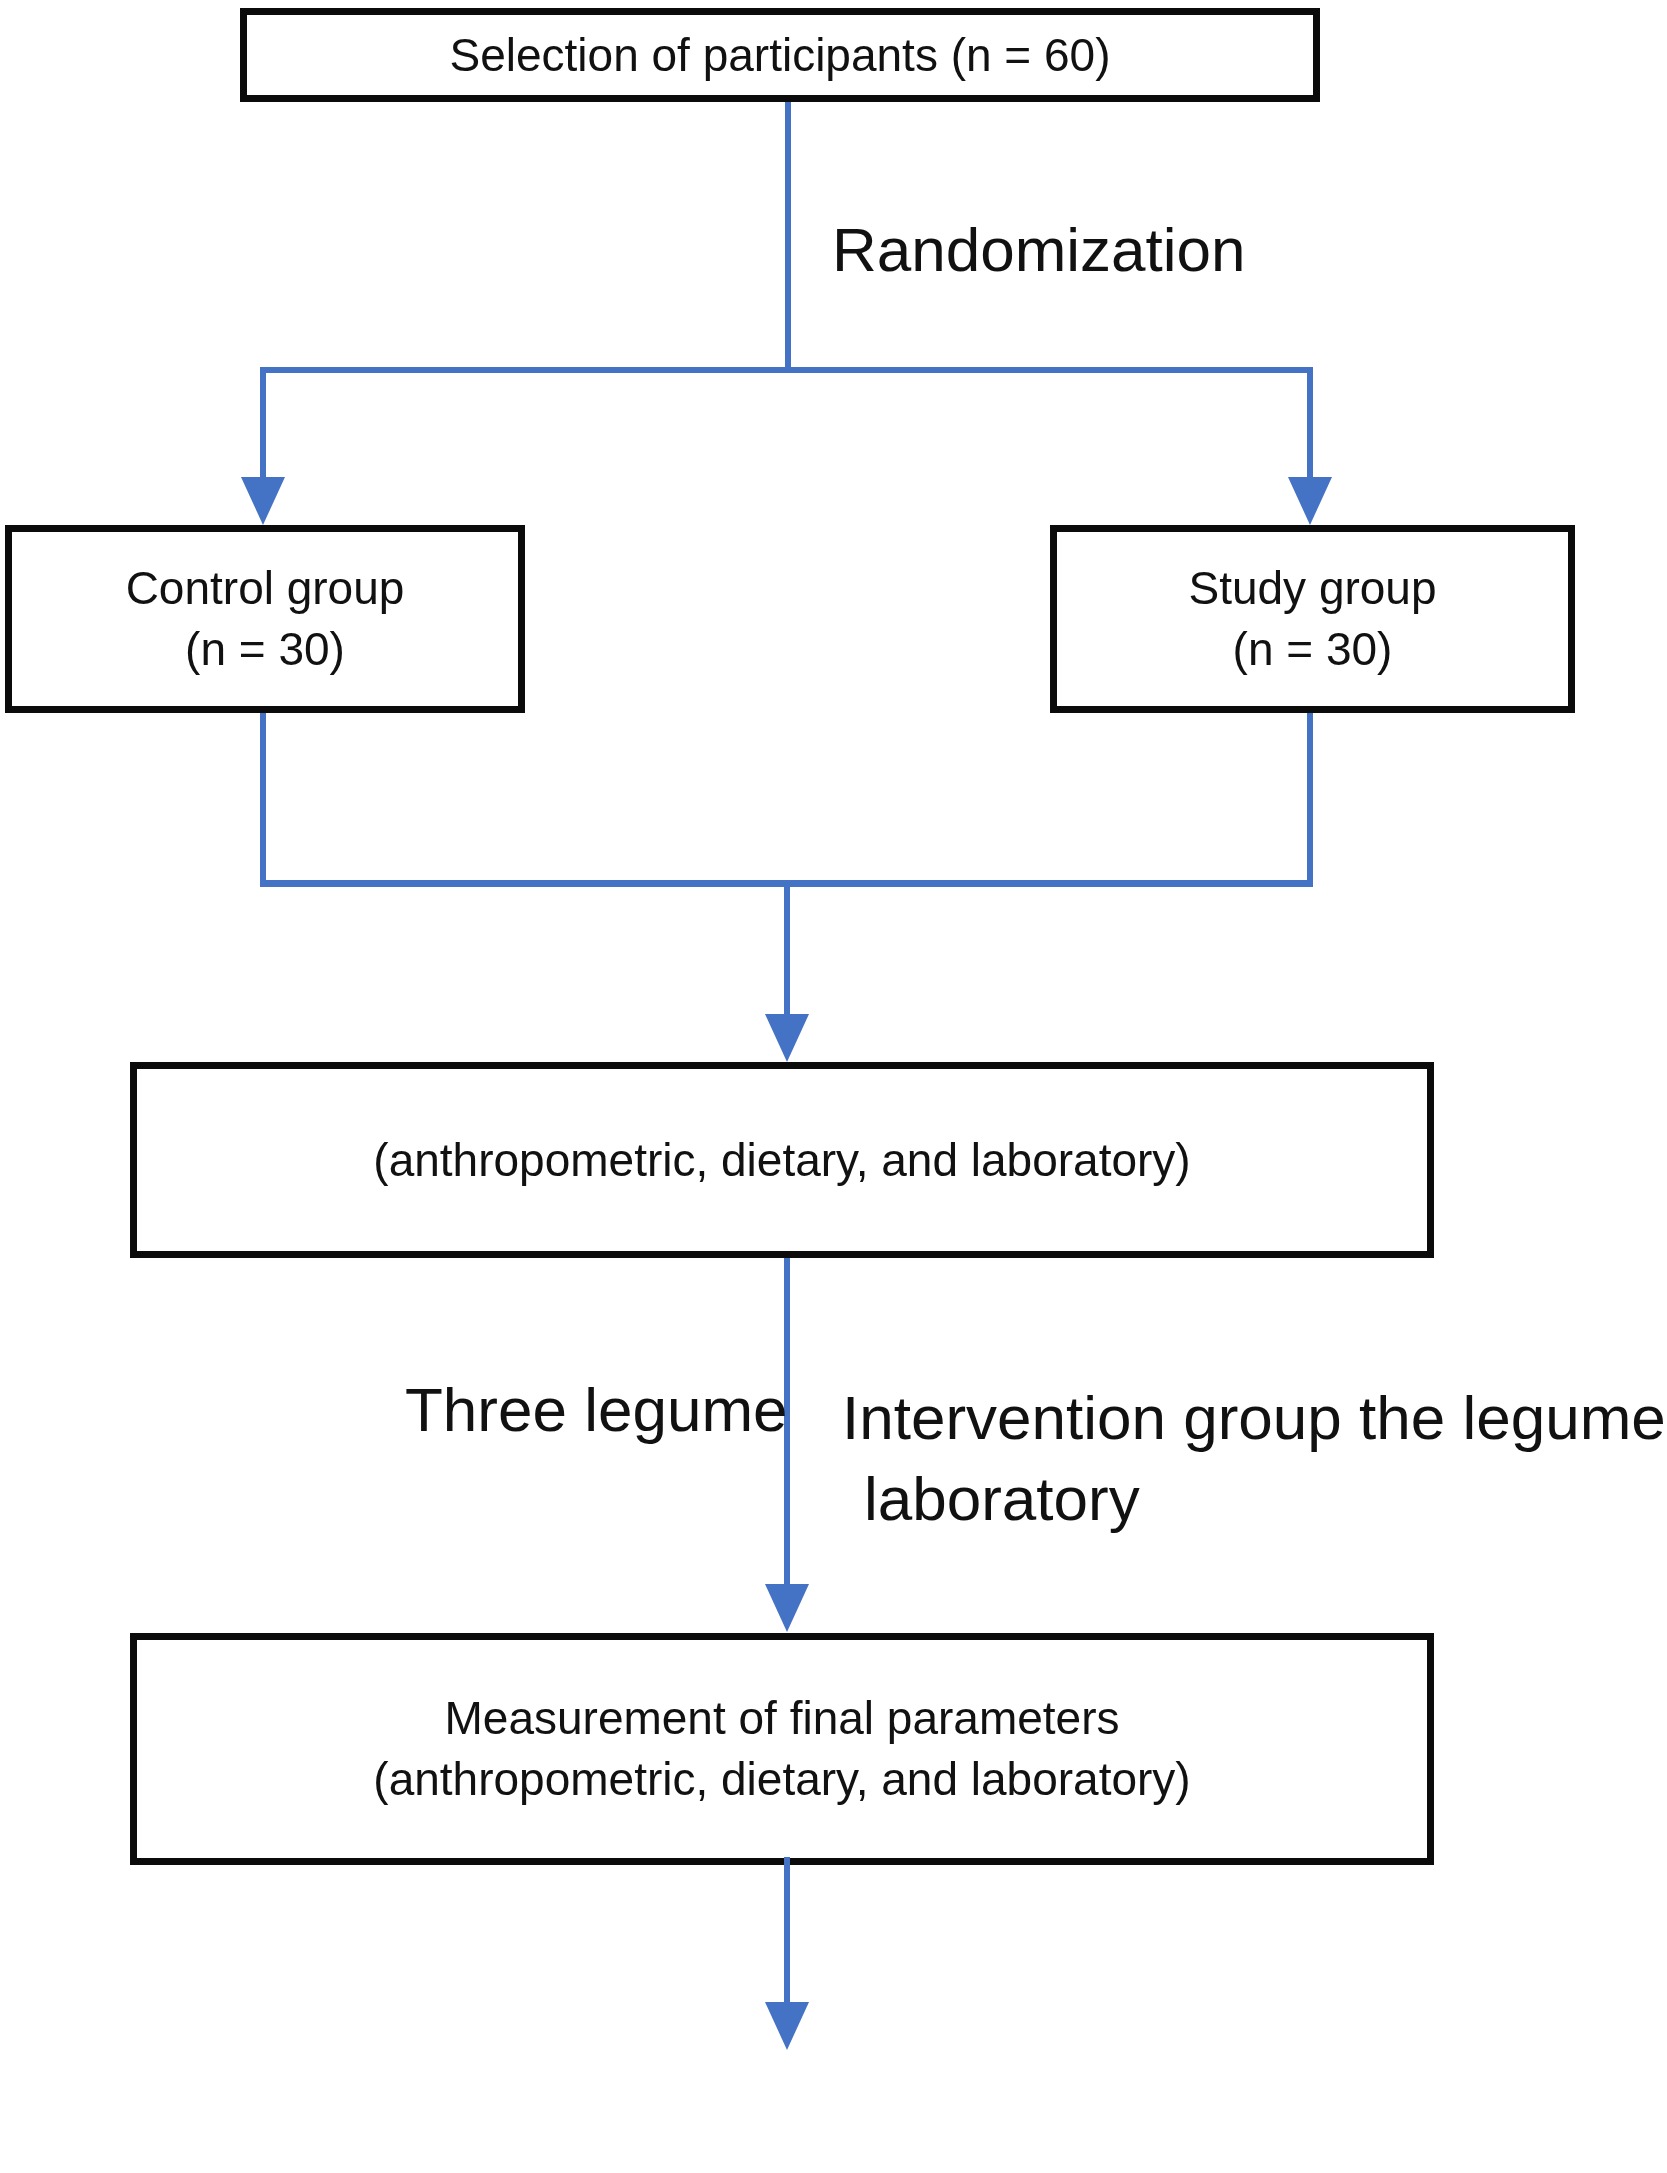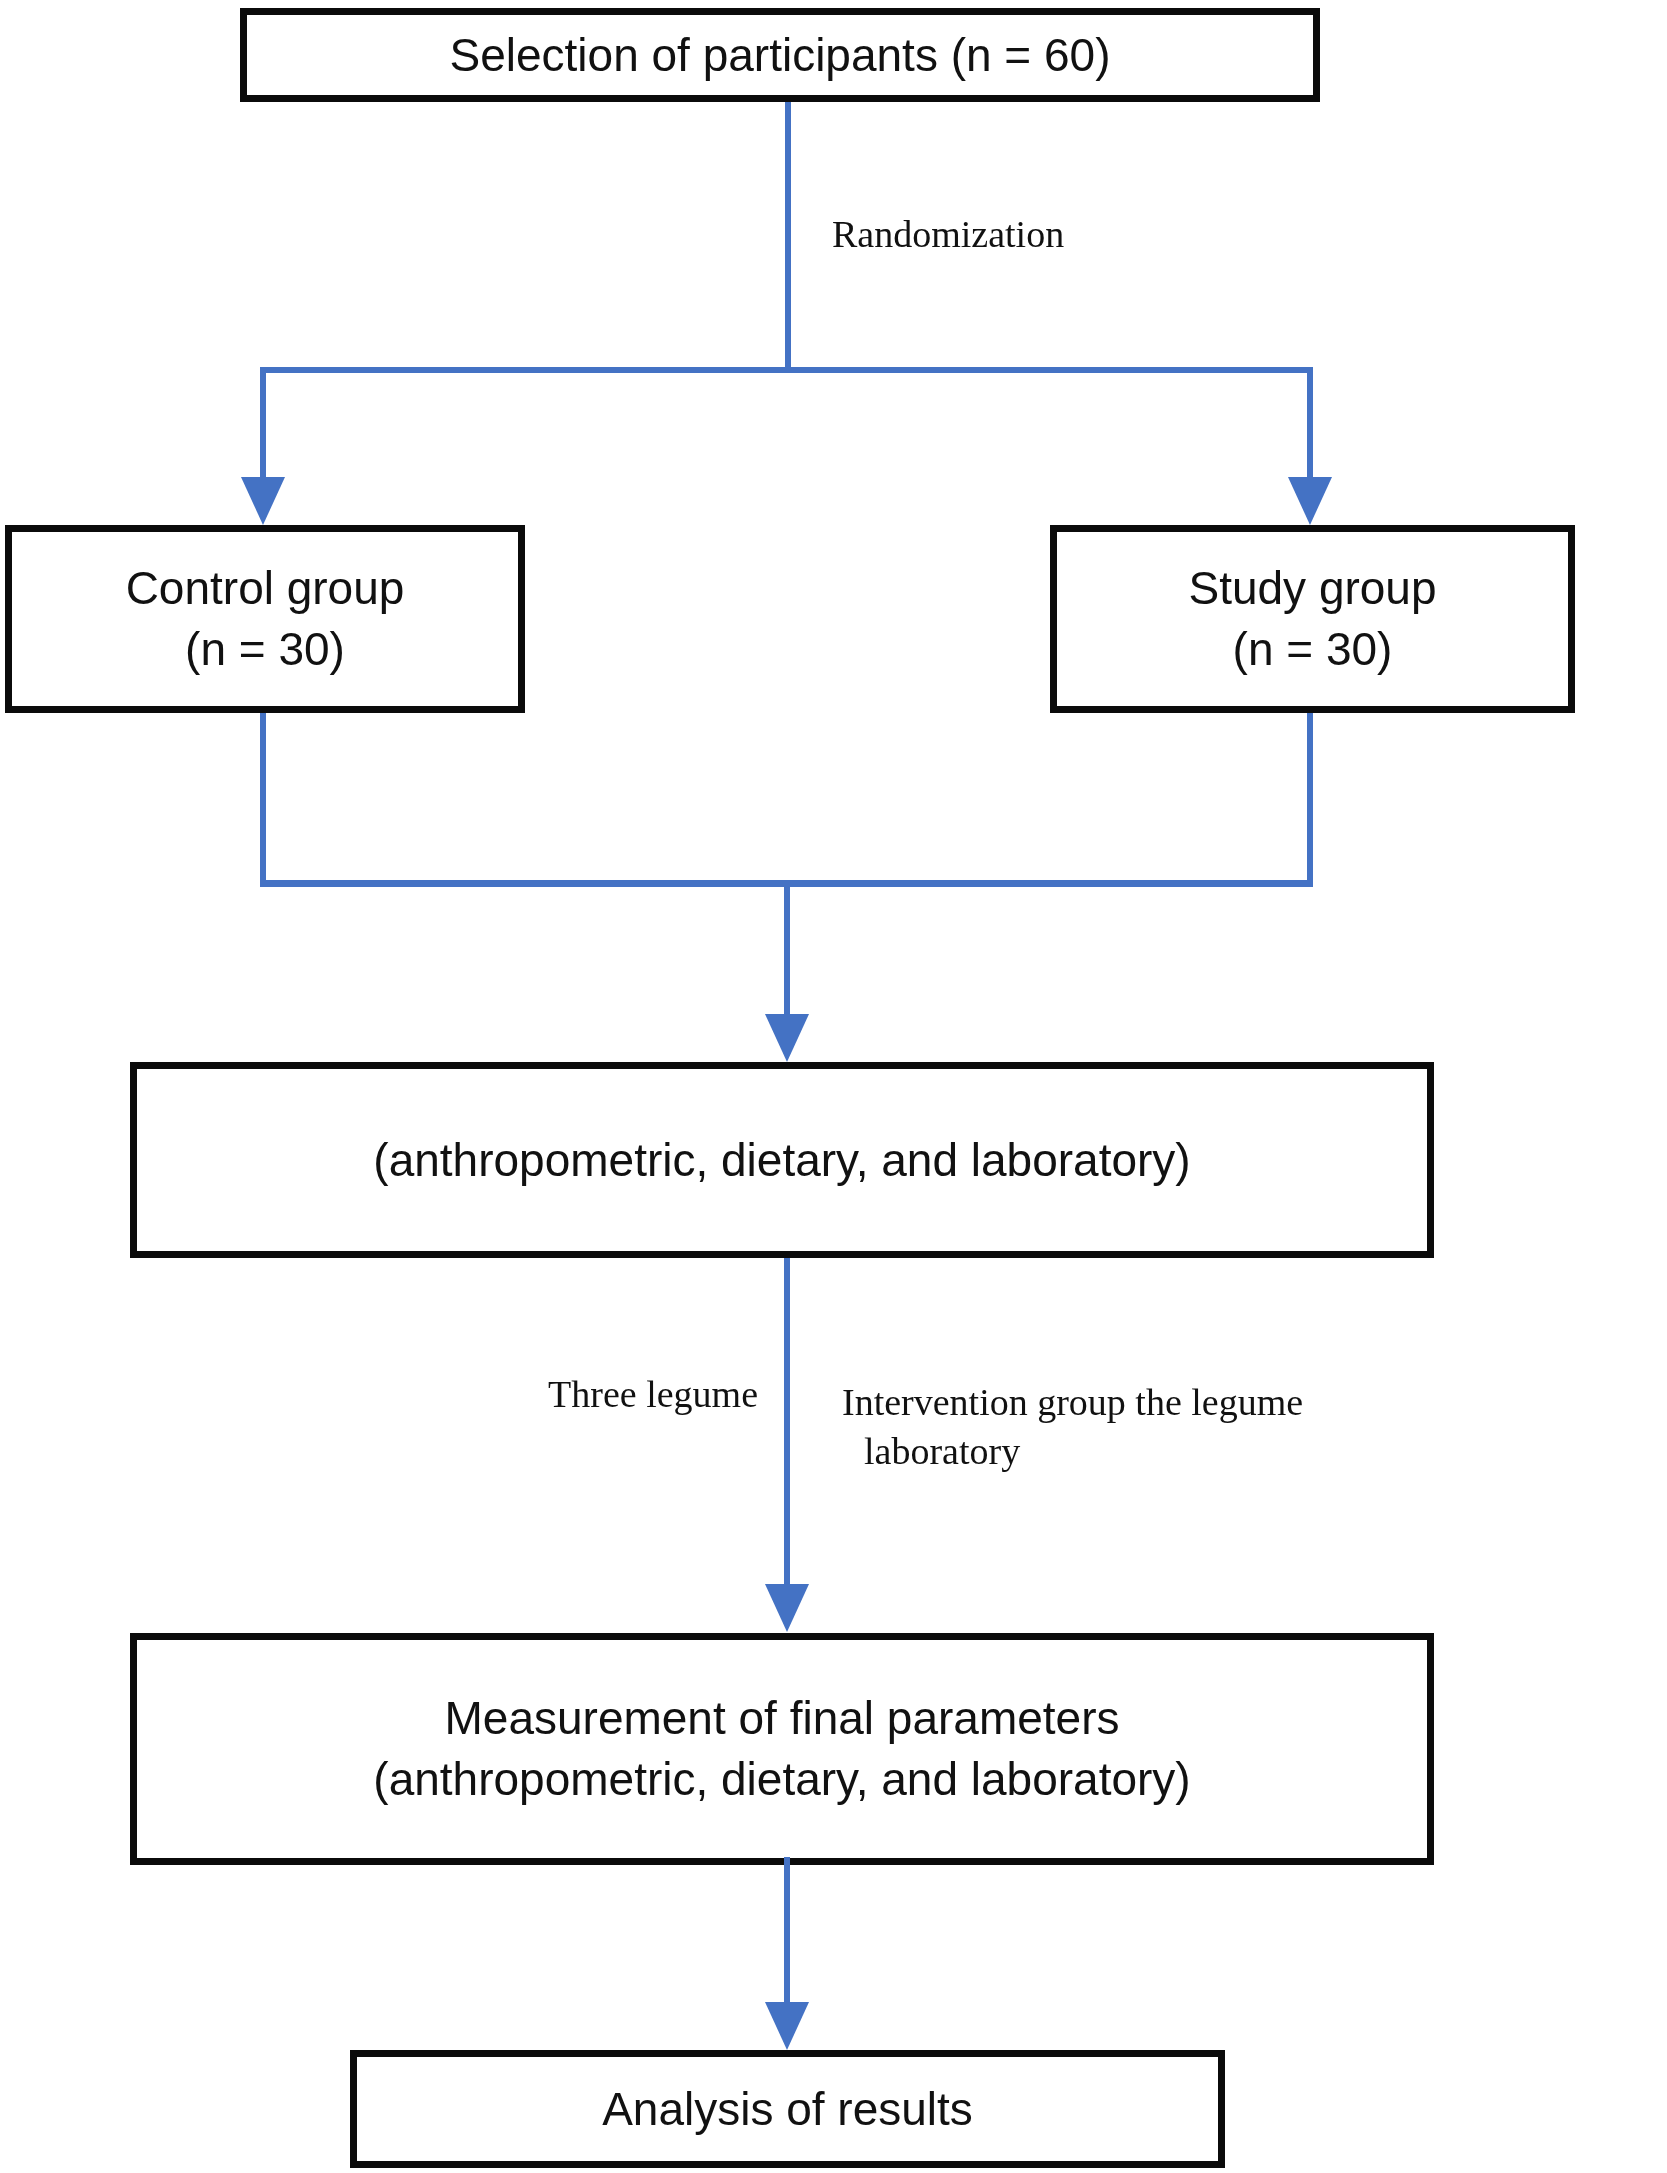--- a/index.html
+++ b/index.html
@@ -32,24 +32,23 @@
   .vline{position:absolute;width:6px;background:var(--blue);}
   .hline{position:absolute;height:6px;background:var(--blue);}
   .arrowhead{
     position:absolute;width:0;height:0;
     border-left:22px solid transparent;
     border-right:22px solid transparent;
     border-top:48px solid var(--blue);
   }
   .edge-label{
     position:absolute;
-    font-size:38px;
+    font-size:62px;
     line-height:1.3;
     white-space:nowrap;
-    font-family:Liberation Serif, serif;
   }
   #lbl-three{ text-align:right; }
   #lbl-intervention .second{ padding-left:22px; }
 </style>
 </head>
 <body>
 
 <div id="canvas">
 
   <div class="fbox" style="left:240px;top:8px;width:1080px;height:94px;">
@@ -100,17 +99,14 @@
   </div>
 
   <div class="fbox" style="left:130px;top:1633px;width:1304px;height:232px;">
     <span>Measurement of final parameters</span>
     <span>(anthropometric, dietary, and laboratory)</span>
   </div>
 
   <div class="vline" style="left:784px;top:1857px;height:150px;"></div>
   <div class="arrowhead" style="left:765px;top:2002px;"></div>
 
-  <div class="fbox" style="left:350px;top:2050px;width:875px;height:118px;">
-    <span>Analysis of results</span>
-  </div>
 
 </div>
 
 </body></html>

